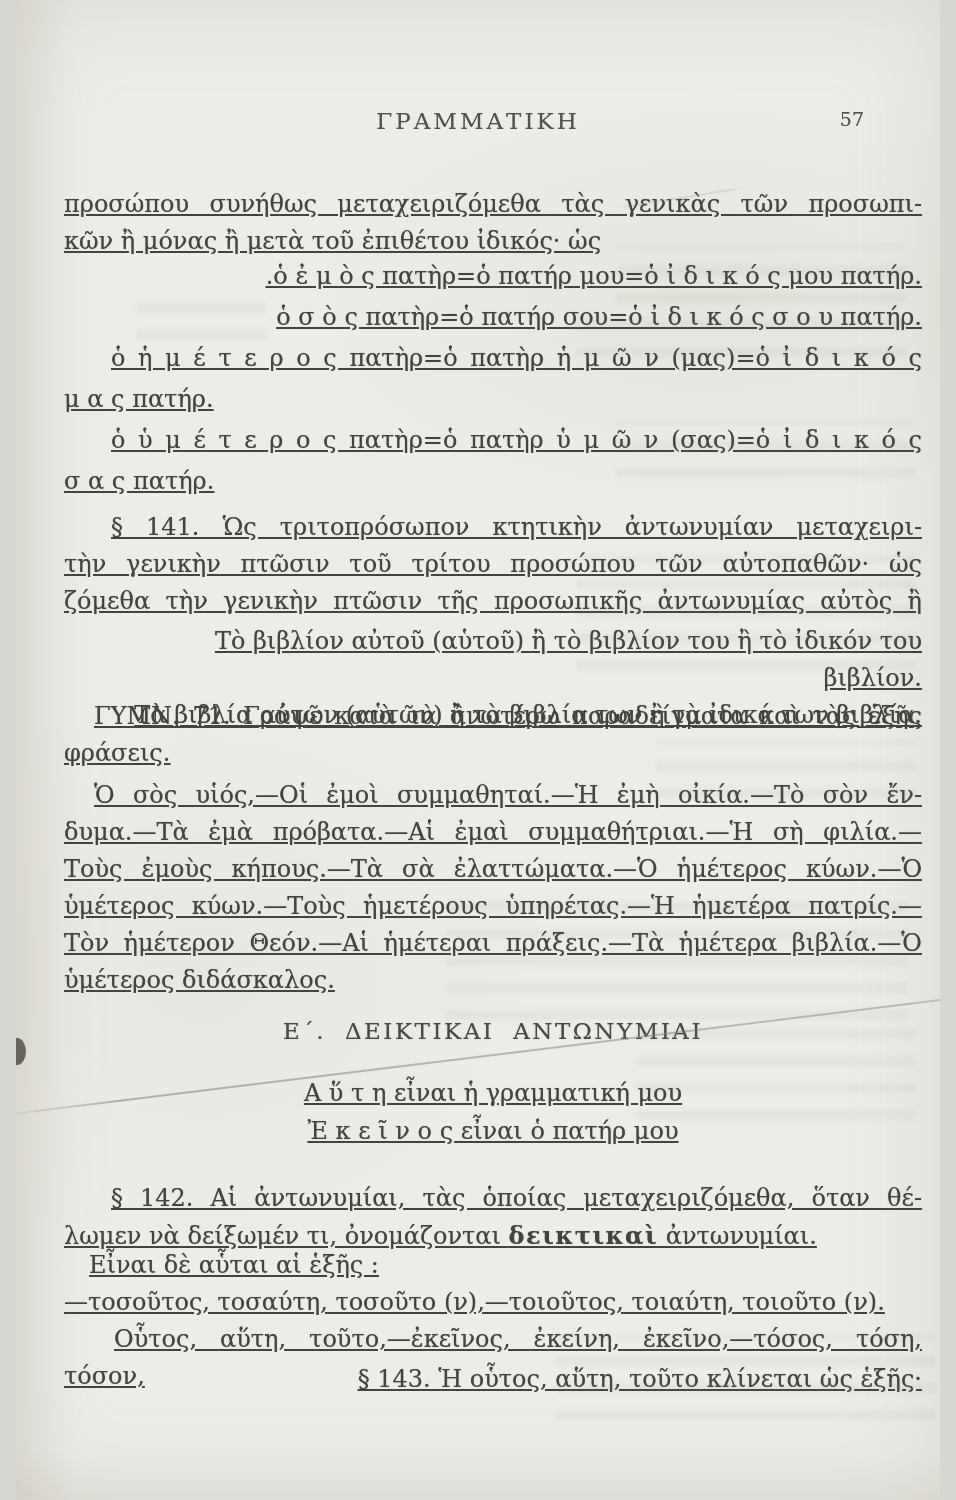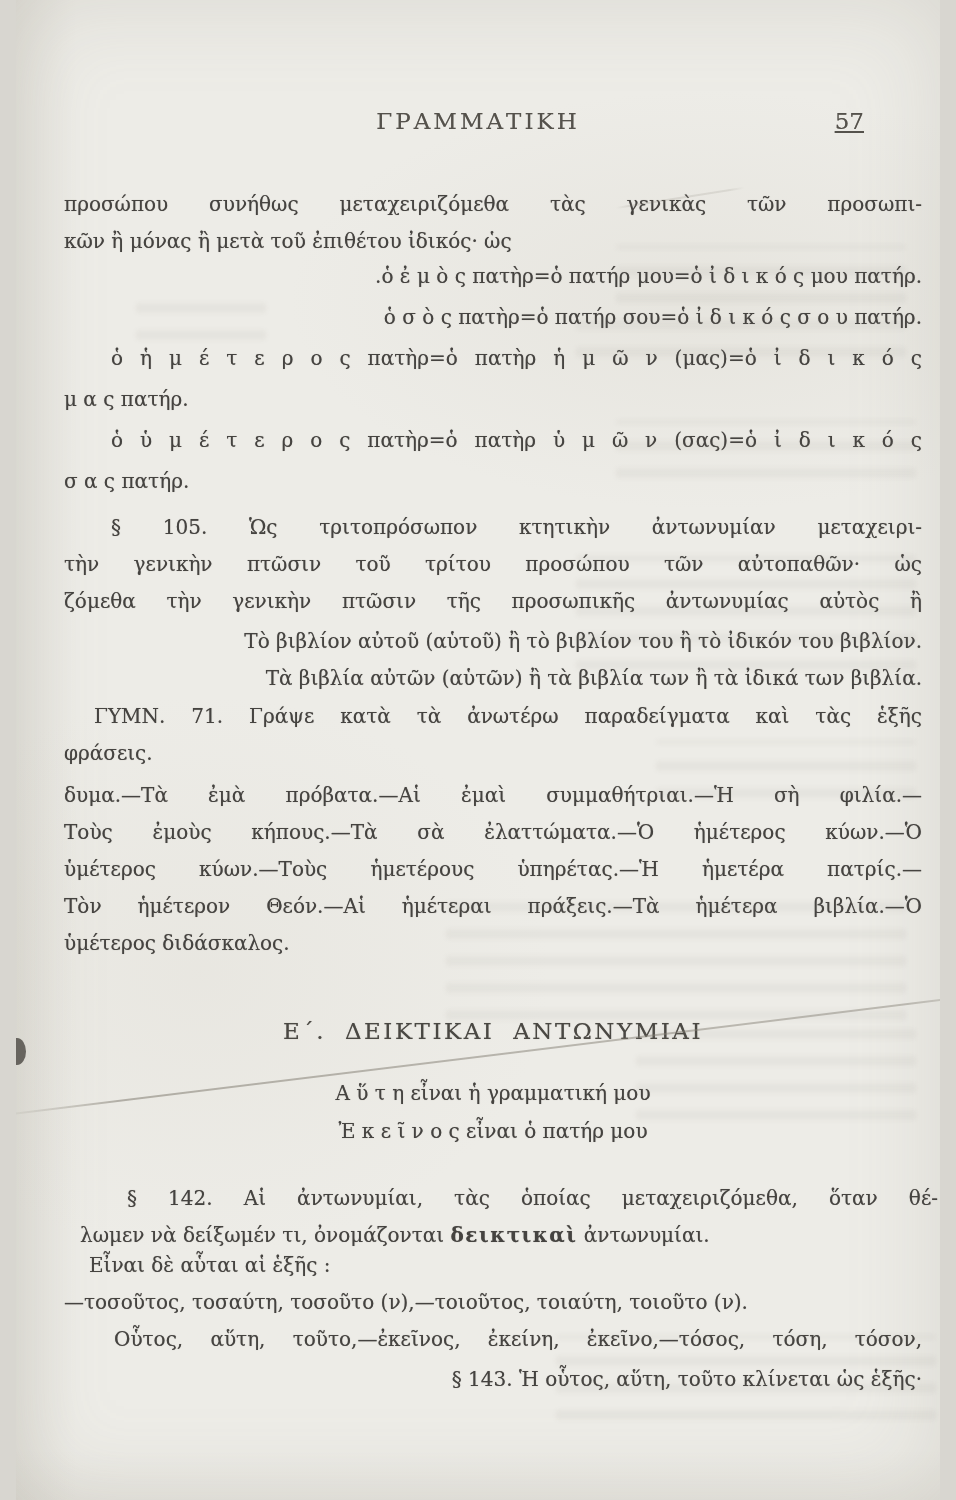--- a/index.html
+++ b/index.html
@@ -13,42 +13,42 @@
       radial-gradient(ellipse 500px 400px at 20% 65%, rgba(214,210,200,.20), rgba(0,0,0,0) 70%),
       linear-gradient(90deg, rgba(190,186,176,.22), rgba(0,0,0,0) 60px),
       linear-gradient(0deg, rgba(198,194,184,.15), rgba(0,0,0,0) 50px);
     box-shadow: inset 0 0 90px rgba(150,145,132,.22);
     overflow:hidden;
     font-family:"DejaVu Serif", serif;
     color:#454340;
   }
   .block{position:absolute;left:48px;width:858px;}
   .line{
-    font-size:20px;line-height:37px;
+    font-size:24px;line-height:37px;
     text-shadow:0 0 .7px rgba(70,66,60,.55);
+    text-decoration:underline;
   }
   .lh41 .line{line-height:41px;}
   .lh38 .line{line-height:38px;}
   .j{text-align:justify;text-align-last:justify;}
   .ind{text-indent:30px;}
   .ind47{text-indent:47px;text-align:right;}
   .ind50{text-indent:50px;}
   .ind25{text-indent:25px;}
   .ctr{text-align:center;}
   .running-head{position:absolute;top:108px;left:0;width:100%;height:34px;}
   .rh-title{
     position:absolute;left:0;right:0;text-align:center;
     font-size:23px;letter-spacing:3px;color:#55524c;
     text-shadow:0 0 .6px rgba(80,76,70,.5);
   }
   .rh-num{
     position:absolute;right:76px;top:0;
-    font-size:23px;color:#55524c;
+    font-size:19px;color:#55524c;
     text-shadow:0 0 .6px rgba(80,76,70,.5);
-    text-decoration:underline;
   }
   .section-heading{
     position:absolute;left:48px;width:858px;text-align:center;
     font-size:23px;letter-spacing:2.5px;word-spacing:9px;color:#4a4843;
     text-shadow:0 0 .7px rgba(70,66,60,.55);
   }
   .bold{font-weight:bold;letter-spacing:1.5px;text-align:center;}
   
   .ghost{
     position:absolute;
@@ -87,51 +87,52 @@
   <div class="block lh41" style="top:256px;">
     <div class="line ind47">.ὁ ἐ μ ὸ ς πατὴρ=ὁ πατήρ μου=ὁ ἰ δ ι κ ό ς μου πατήρ.</div>
     <div class="line ind47">ὁ σ ὸ ς πατὴρ=ὁ πατήρ σου=ὁ ἰ δ ι κ ό ς σ ο υ πατήρ.</div>
     <div class="line ind47 j">ὁ ἡ μ έ τ ε ρ ο ς πατὴρ=ὁ πατὴρ ἡ μ ῶ ν (μας)=ὁ ἰ δ ι κ ό ς</div>
     <div class="line">μ α ς πατήρ.</div>
     <div class="line ind47 j">ὁ ὑ μ έ τ ε ρ ο ς πατὴρ=ὁ πατὴρ ὑ μ ῶ ν (σας)=ὁ ἰ δ ι κ ό ς</div>
     <div class="line">σ α ς πατήρ.</div>
   </div>
 
   <div class="block" style="top:509px;">
-    <div class="line ind47 j">§ 105. Ὡς τριτοπρόσωπον κτητικὴν ἀντωνυμίαν μεταχειρι-</div>
+    <div class="line ind47 j">§ 141. Ὡς τριτοπρόσωπον κτητικὴν ἀντωνυμίαν μεταχειρι-</div>
     <div class="line j">τὴν γενικὴν πτῶσιν τοῦ τρίτου προσώπου τῶν αὐτοπαθῶν· ὡς</div>
     <div class="line j">ζόμεθα τὴν γενικὴν πτῶσιν τῆς προσωπικῆς ἀντωνυμίας αὐτὸς ἢ</div>
   </div>
 
   <div class="block" style="top:623px;">
     <div class="line ind47">Τὸ βιβλίον αὐτοῦ (αὑτοῦ) ἢ τὸ βιβλίον του ἢ τὸ ἰδικόν του βιβλίον.</div>
     <div class="line ind47">Τὰ βιβλία αὐτῶν (αὑτῶν) ἢ τὰ βιβλία των ἢ τὰ ἰδικά των βιβλία.</div>
   </div>
 
   <div class="block" style="top:698px;">
     <div class="line ind j">ΓΥΜΝ. 71. Γράψε κατὰ τὰ ἀνωτέρω παραδείγματα καὶ τὰς ἑξῆς</div>
     <div class="line">φράσεις.</div>
   </div>
 
   <div class="block" style="top:777px;">
+    <div class="line ind j">Ὁ σὸς υἱός,—Οἱ ἐμοὶ συμμαθηταί.—Ἡ ἐμὴ οἰκία.—Τὸ σὸν ἔν-</div>
     <div class="line j">δυμα.—Τὰ ἐμὰ πρόβατα.—Αἱ ἐμαὶ συμμαθήτριαι.—Ἡ σὴ φιλία.—</div>
     <div class="line j">Τοὺς ἐμοὺς κήπους.—Τὰ σὰ ἐλαττώματα.—Ὁ ἡμέτερος κύων.—Ὁ</div>
     <div class="line j">ὑμέτερος κύων.—Τοὺς ἡμετέρους ὑπηρέτας.—Ἡ ἡμετέρα πατρίς.—</div>
     <div class="line j">Τὸν ἡμέτερον Θεόν.—Αἱ ἡμέτεραι πράξεις.—Τὰ ἡμέτερα βιβλία.—Ὁ</div>
     <div class="line">ὑμέτερος διδάσκαλος.</div>
   </div>
 
   <div class="section-heading" style="top:1018px;">Ε΄. ΔΕΙΚΤΙΚΑΙ ΑΝΤΩΝΥΜΙΑΙ</div>
 
   <div class="block lh38" style="top:1074px;">
     <div class="line ctr">Α ὕ τ η εἶναι ἡ γραμματική μου</div>
     <div class="line ctr">Ἐ κ ε ῖ ν ο ς εἶναι ὁ πατήρ μου</div>
   </div>
 
-  <div class="block" style="top:1180px;margin-left:16px;">
+  <div class="block" style="top:1180px;">
     <div class="line ind47 j">§ 142. Αἱ ἀντωνυμίαι, τὰς ὁποίας μεταχειριζόμεθα, ὅταν θέ-</div>
     <div class="line"><span>λωμεν νὰ δείξωμέν τι, ὀνομάζονται </span><span class="bold">δεικτικαὶ</span><span> ἀντωνυμίαι.</span></div>
   </div>
 
   <div class="block" style="top:1247px;">
     <div class="line ind25">Εἶναι δὲ αὗται αἱ ἑξῆς :</div>
   </div>
 
   <div class="block" style="top:1284px;">
     <div class="line">—τοσοῦτος, τοσαύτη, τοσοῦτο (ν),—τοιοῦτος, τοιαύτη, τοιοῦτο (ν).</div>

